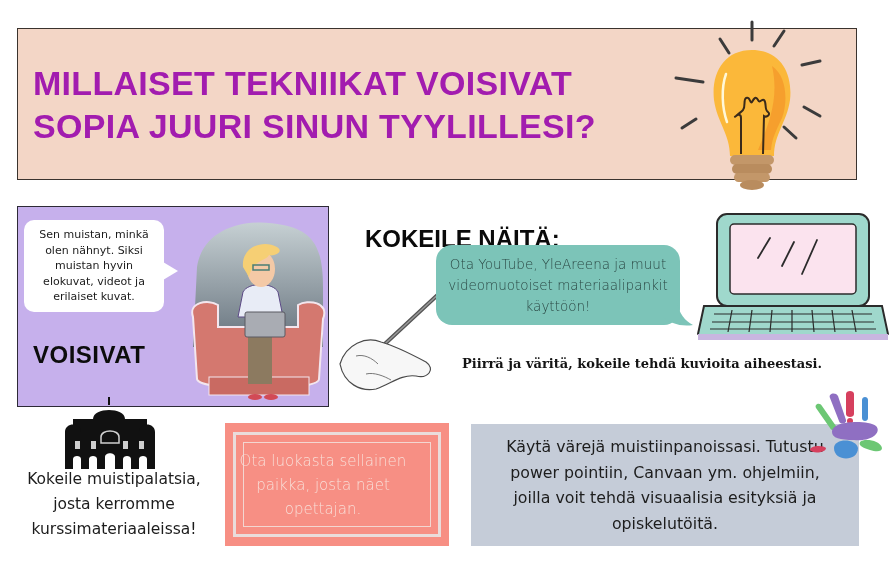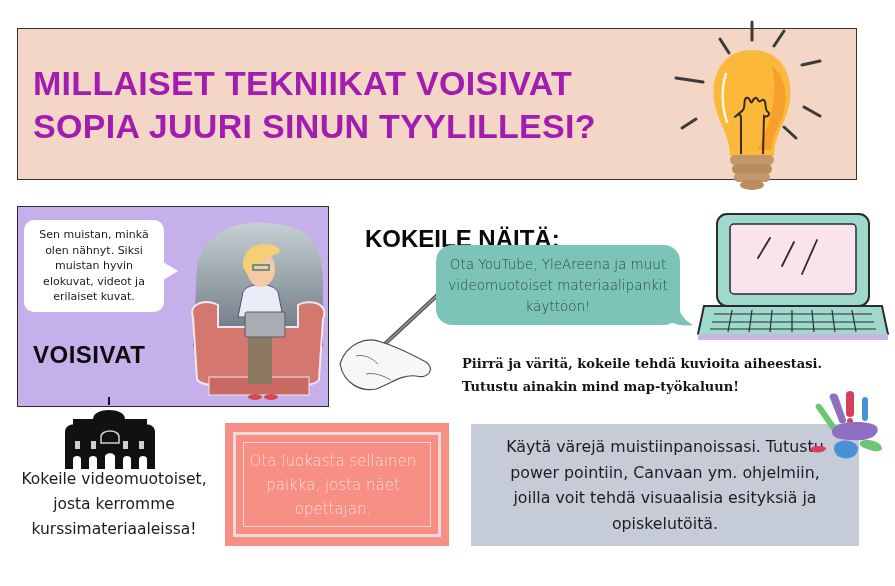--- a/index.html
+++ b/index.html
@@ -25,21 +25,21 @@
 
   .draw-text { left:462px; top:352px; width:400px; font-family:"DejaVu Serif", serif; font-weight:bold; font-size:13px; line-height:23px; color:#141414; }
 
   
   .palace-text { left:8px; top:467px; width:212px; font-family:"DejaVu Sans", sans-serif; font-size:15.5px; line-height:25px; text-align:center; color:#1c1c1c; }
 
   
   .pink-box { left:225px; top:423px; width:224px; height:123px; background:#f78f84; box-sizing:border-box; }
   .pink-outer-frame { left:233px; top:432px; width:208px; height:105px; border:3px solid #eadcdb; box-sizing:border-box; }
   .pink-inner-frame { left:243px; top:442px; width:188px; height:85px; border:1px solid #f3d6d1; box-sizing:border-box; }
-  .pink-text { left:233px; top:432px; width:200px; height:105px; font-family:"DejaVu Sans", sans-serif; font-weight:300; font-size:15px; line-height:24px; color:#f8ddd6; text-align:center; display:flex; align-items:center; justify-content:center; }
+  .pink-text { left:233px; top:432px; width:200px; height:105px; font-family:"DejaVu Sans", sans-serif; font-weight:300; font-size:15px; line-height:24px; color:#f8ddd6; text-align:center; display:flex; align-items:center; justify-content:flex-start; }
 
   
   .grey-box { left:471px; top:424px; width:388px; height:122px; background:#c5ccd8; font-family:"DejaVu Sans", sans-serif; font-size:15.8px; line-height:25.5px; color:#1d1d1d; text-align:center; display:flex; align-items:center; justify-content:center; box-sizing:border-box; padding:0 6px; }
 </style>
 </head>
 <body>
 
 <div class="abs header-box"></div>
 <div class="abs header-title">
   <div>MILLAISET TEKNIIKAT VOISIVAT</div>
@@ -127,21 +127,20 @@
     <line x1="80" y1="100" x2="78" y2="122"></line>
     <line x1="100" y1="100" x2="100" y2="122"></line>
     <line x1="120" y1="100" x2="122" y2="122"></line>
     <line x1="140" y1="100" x2="143" y2="122"></line>
     <line x1="160" y1="100" x2="164" y2="122"></line>
   </g>
 </svg>
 
 <div class="abs draw-text">
   <div>Piirrä ja väritä, kokeile tehdä kuvioita aiheestasi.</div>
-  <div>Tutustu ainakin mind map-työkaluun!</div>
 </div>
 
 <svg class="abs" style="left:63px;top:397px;" width="95" height="72" viewBox="0 0 95 72">
   <rect x="45" y="0" width="2" height="8" fill="#111"></rect>
   <path d="M30 22 C 30 10 62 10 62 22 Z" fill="#111"></path>
   <rect x="10" y="22" width="74" height="50" fill="#111"></rect>
   <path d="M2 35 C 2 25 18 25 18 35 Z M76 35 C 76 25 92 25 92 35 Z" fill="#111"></path>
   <rect x="2" y="35" width="90" height="37" fill="#111"></rect>
   <g fill="#cfcfcf">
     <rect x="12" y="44" width="5" height="8"></rect>
@@ -151,21 +150,21 @@
     <path d="M38 40 C 38 32 56 32 56 40 L 56 46 L 38 46 Z" fill="none" stroke="#cfcfcf" stroke-width="1.5"></path>
   </g>
   <g fill="#fff">
     <path d="M10 72 L 10 62 C 10 58 18 58 18 62 L 18 72 Z"></path>
     <path d="M26 72 L 26 62 C 26 58 34 58 34 62 L 34 72 Z"></path>
     <path d="M42 72 L 42 60 C 42 55 52 55 52 60 L 52 72 Z"></path>
     <path d="M60 72 L 60 62 C 60 58 68 58 68 62 L 68 72 Z"></path>
     <path d="M76 72 L 76 62 C 76 58 84 58 84 62 L 84 72 Z"></path>
   </g>
 </svg>
-<div class="abs palace-text">Kokeile videomuotoiset, josta kerromme kurssimateriaaleissa!</div>
+<div class="abs palace-text">Kokeile muistipalatsia, josta kerromme kurssimateriaaleissa!</div>
 
 <div class="abs pink-box"></div>
 <div class="abs pink-outer-frame"></div>
 <div class="abs pink-inner-frame"></div>
 <div class="abs pink-text">
   <span style="display:block;width:180px;">Ota luokasta sellainen paikka, josta näet opettajan.</span>
 </div>
 
 <div class="abs grey-box">
   <span style="display:block;width:345px;">Käytä värejä muistiinpanoissasi. Tutustu power pointiin, Canvaan ym. ohjelmiin, joilla voit tehdä visuaalisia esityksiä ja opiskelutöitä.</span>

